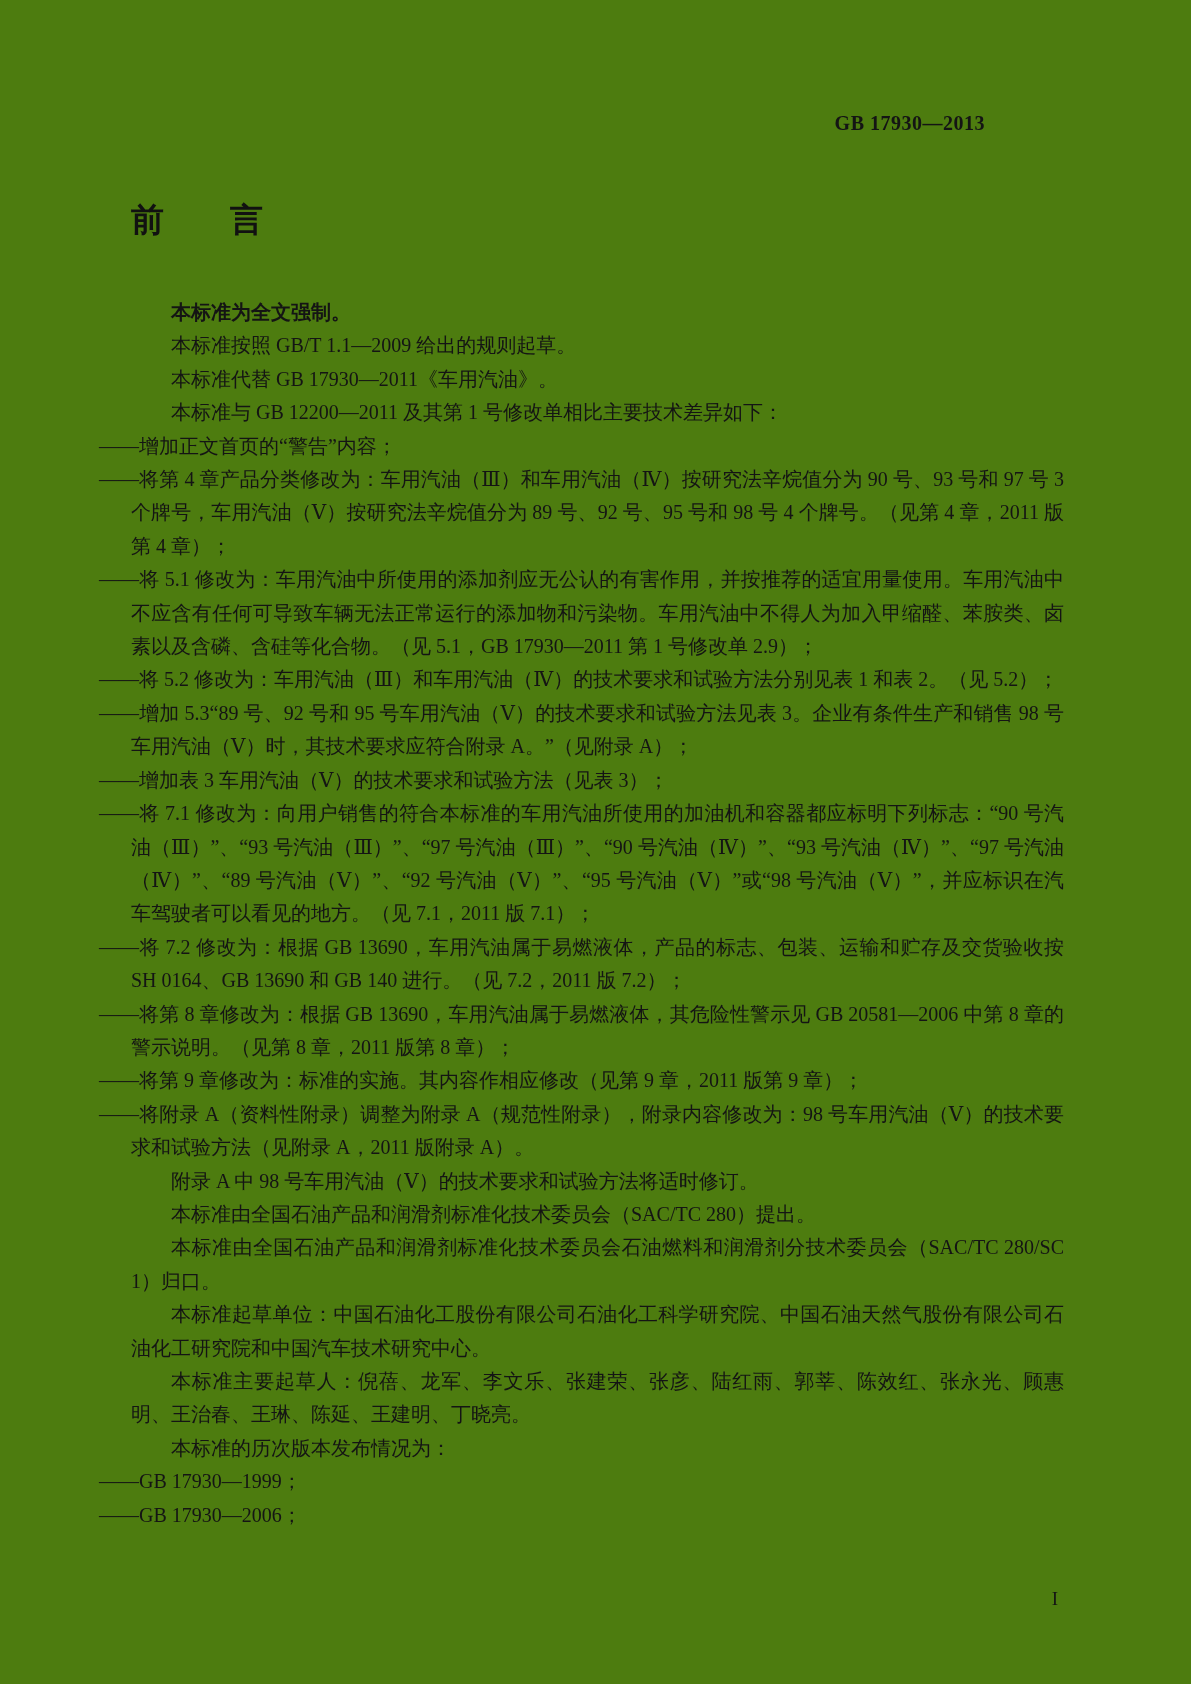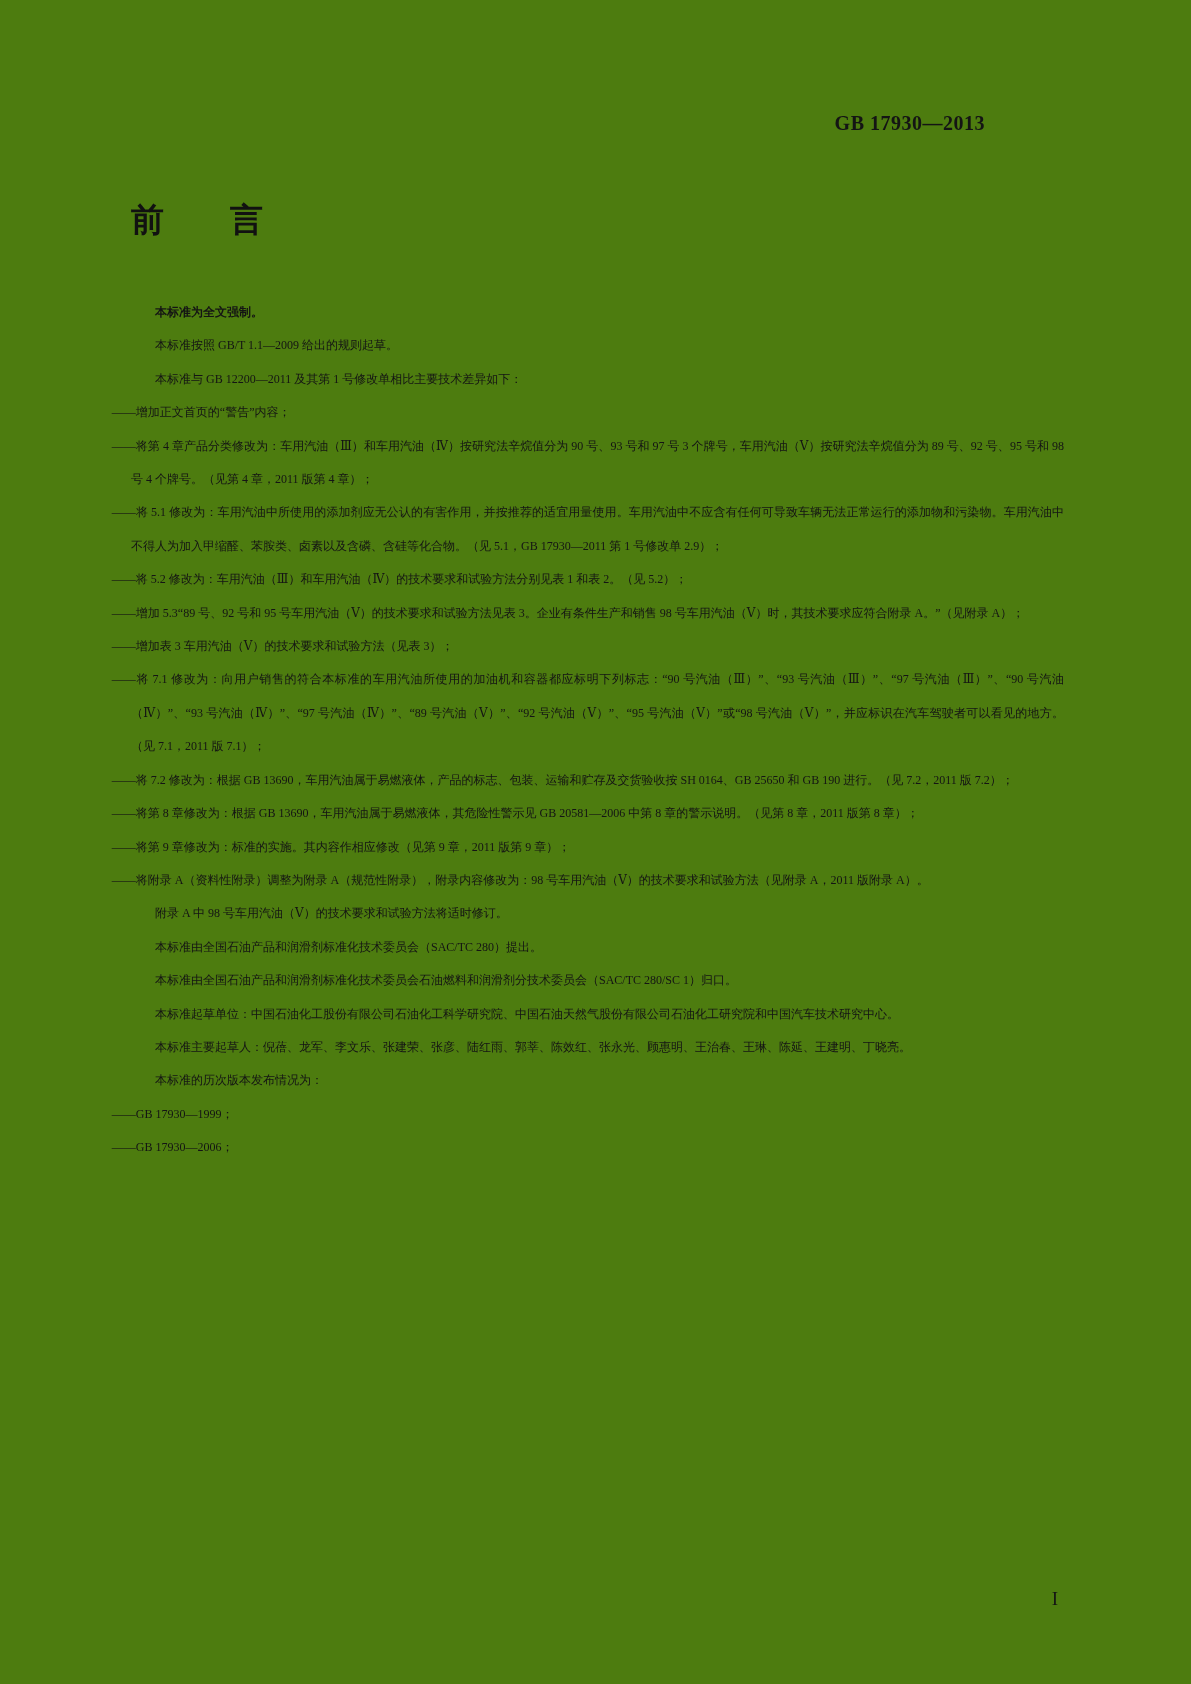--- a/index.html
+++ b/index.html
@@ -38,21 +38,21 @@
     font-size: 33px;
     font-weight: 700;
     font-family: "Liberation Sans", "DejaVu Sans", sans-serif;
     color: #111111;
   }
   .content {
     position: absolute;
     top: 296px;
     left: 131px;
     width: 933px;
-    font-size: 12px;
+    font-size: 20px;
     line-height: 33.4px;
     text-align: justify;
   }
   .content p {
     margin: 0;
     padding: 0;
   }
   .para {
     text-indent: 2em;
   }
@@ -79,29 +79,30 @@
 
 <div class="page">
 
   <div class="std-code">GB 17930—2013</div>
 
   <div class="doc-title">前　　言</div>
 
   <div class="content">
     <p class="para-bold">本标准为全文强制。</p>
     <p class="para">本标准按照 GB/T 1.1—2009 给出的规则起草。</p>
+    <p class="para">本标准代替 GB 17930—2011《车用汽油》。</p>
     <p class="para">本标准与 GB 12200—2011 及其第 1 号修改单相比主要技术差异如下：</p>
     <p class="dash">——增加正文首页的“警告”内容；</p>
     <p class="dash">——将第 4 章产品分类修改为：车用汽油（Ⅲ）和车用汽油（Ⅳ）按研究法辛烷值分为 90 号、93 号和 97 号 3 个牌号，车用汽油（Ⅴ）按研究法辛烷值分为 89 号、92 号、95 号和 98 号 4 个牌号。（见第 4 章，2011 版第 4 章）；</p>
     <p class="dash">——将 5.1 修改为：车用汽油中所使用的添加剂应无公认的有害作用，并按推荐的适宜用量使用。车用汽油中不应含有任何可导致车辆无法正常运行的添加物和污染物。车用汽油中不得人为加入甲缩醛、苯胺类、卤素以及含磷、含硅等化合物。（见 5.1，GB 17930—2011 第 1 号修改单 2.9）；</p>
     <p class="dash">——将 5.2 修改为：车用汽油（Ⅲ）和车用汽油（Ⅳ）的技术要求和试验方法分别见表 1 和表 2。（见 5.2）；</p>
     <p class="dash">——增加 5.3“89 号、92 号和 95 号车用汽油（Ⅴ）的技术要求和试验方法见表 3。企业有条件生产和销售 98 号车用汽油（Ⅴ）时，其技术要求应符合附录 A。”（见附录 A）；</p>
     <p class="dash">——增加表 3 车用汽油（Ⅴ）的技术要求和试验方法（见表 3）；</p>
     <p class="dash">——将 7.1 修改为：向用户销售的符合本标准的车用汽油所使用的加油机和容器都应标明下列标志：“90 号汽油（Ⅲ）”、“93 号汽油（Ⅲ）”、“97 号汽油（Ⅲ）”、“90 号汽油（Ⅳ）”、“93 号汽油（Ⅳ）”、“97 号汽油（Ⅳ）”、“89 号汽油（Ⅴ）”、“92 号汽油（Ⅴ）”、“95 号汽油（Ⅴ）”或“98 号汽油（Ⅴ）”，并应标识在汽车驾驶者可以看见的地方。（见 7.1，2011 版 7.1）；</p>
-    <p class="dash">——将 7.2 修改为：根据 GB 13690，车用汽油属于易燃液体，产品的标志、包装、运输和贮存及交货验收按 SH 0164、GB 25650 和 GB 190 进行。（见 7.2，2011 版 7.2）；</p>
+    <p class="dash">——将 7.2 修改为：根据 GB 13690，车用汽油属于易燃液体，产品的标志、包装、运输和贮存及交货验收按 SH 0164、GB 13690 和 GB 140 进行。（见 7.2，2011 版 7.2）；</p>
     <p class="dash">——将第 8 章修改为：根据 GB 13690，车用汽油属于易燃液体，其危险性警示见 GB 20581—2006 中第 8 章的警示说明。（见第 8 章，2011 版第 8 章）；</p>
     <p class="dash">——将第 9 章修改为：标准的实施。其内容作相应修改（见第 9 章，2011 版第 9 章）；</p>
     <p class="dash">——将附录 A（资料性附录）调整为附录 A（规范性附录），附录内容修改为：98 号车用汽油（Ⅴ）的技术要求和试验方法（见附录 A，2011 版附录 A）。</p>
     <p class="para">附录 A 中 98 号车用汽油（Ⅴ）的技术要求和试验方法将适时修订。</p>
     <p class="para">本标准由全国石油产品和润滑剂标准化技术委员会（SAC/TC 280）提出。</p>
     <p class="para">本标准由全国石油产品和润滑剂标准化技术委员会石油燃料和润滑剂分技术委员会（SAC/TC 280/SC 1）归口。</p>
     <p class="para">本标准起草单位：中国石油化工股份有限公司石油化工科学研究院、中国石油天然气股份有限公司石油化工研究院和中国汽车技术研究中心。</p>
     <p class="para">本标准主要起草人：倪蓓、龙军、李文乐、张建荣、张彦、陆红雨、郭莘、陈效红、张永光、顾惠明、王治春、王琳、陈延、王建明、丁晓亮。</p>
     <p class="para">本标准的历次版本发布情况为：</p>
     <p class="dash">——GB 17930—1999；</p>

